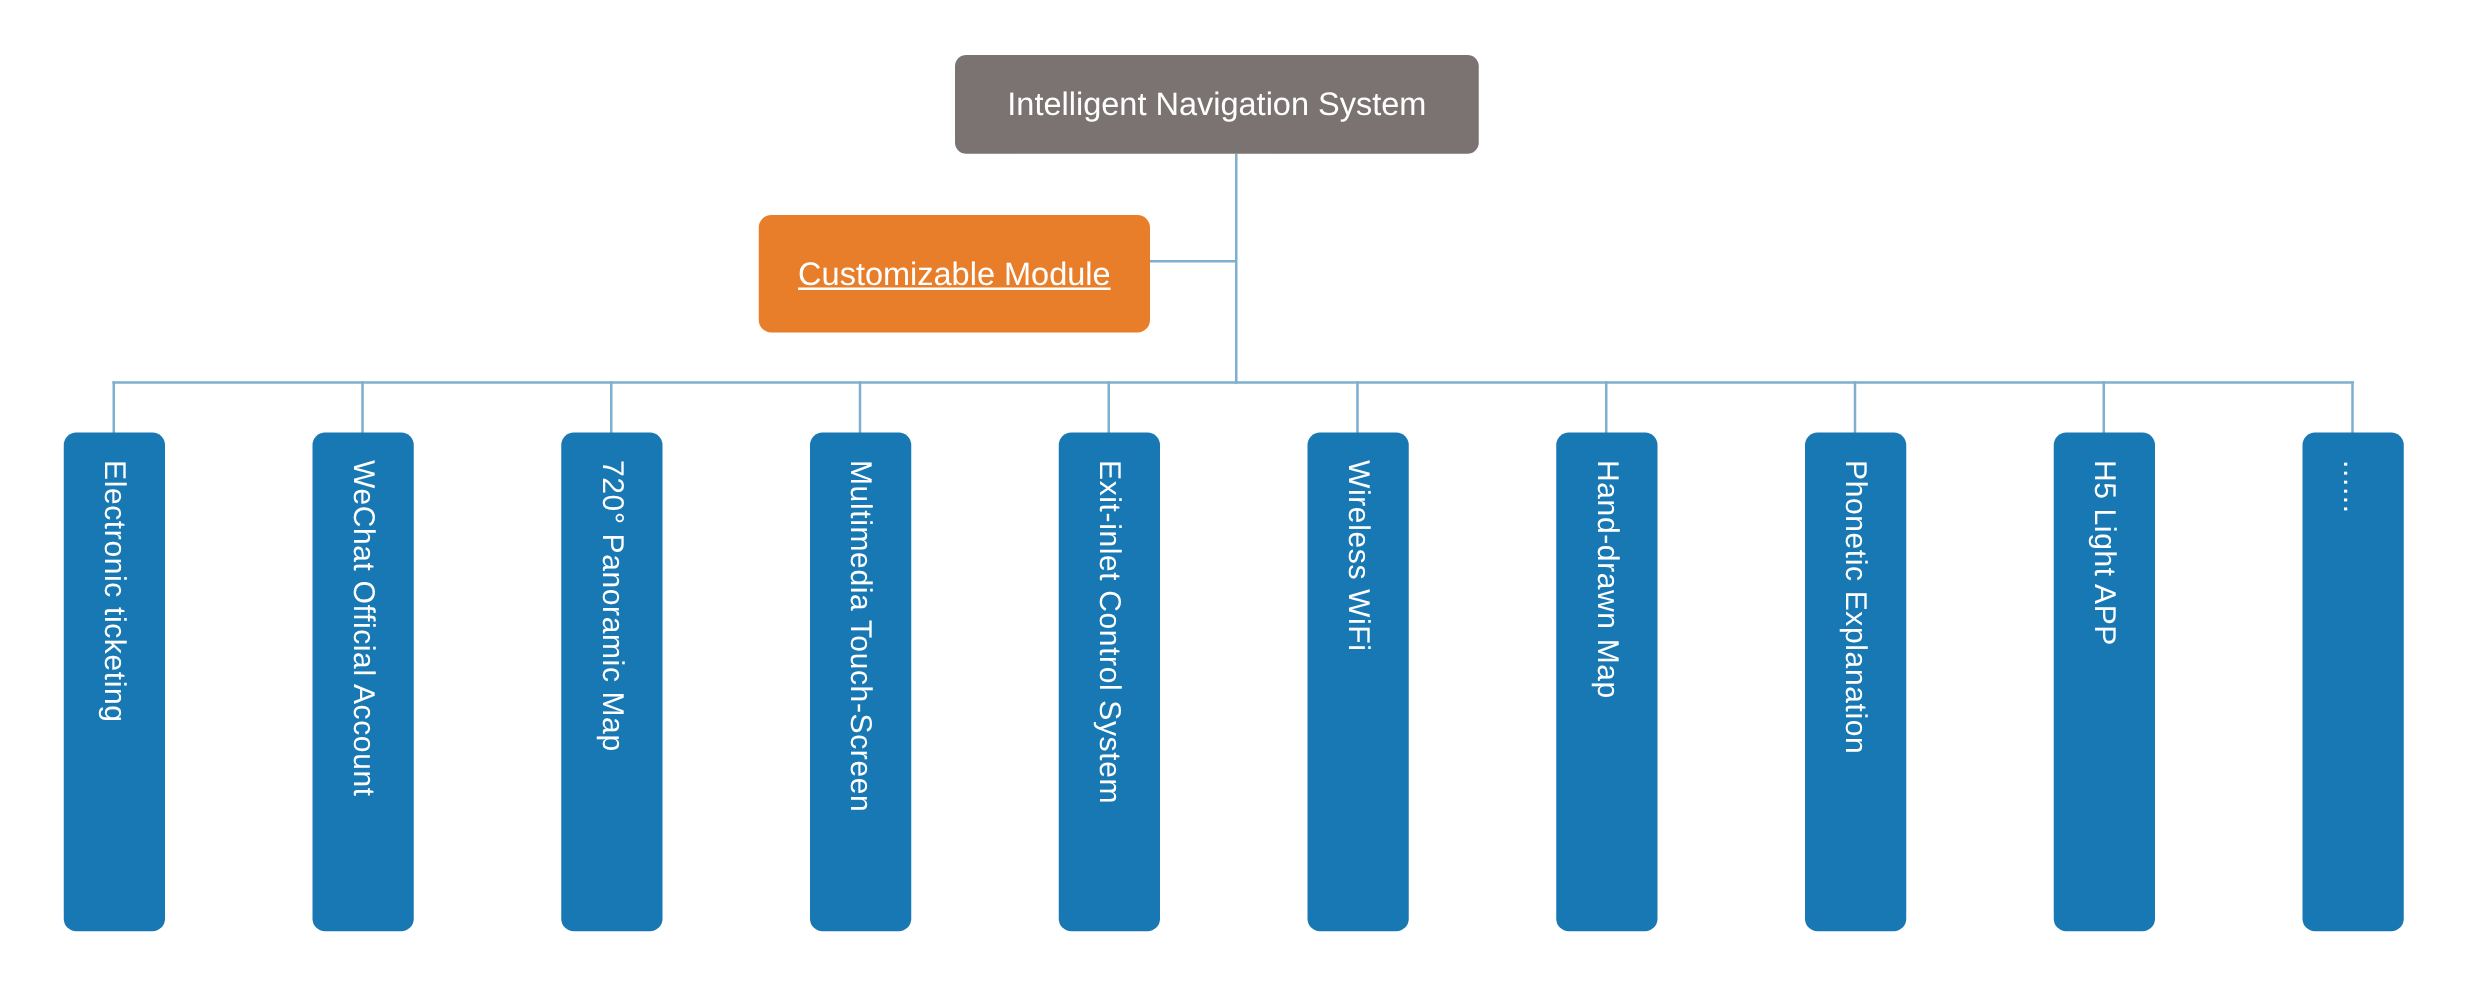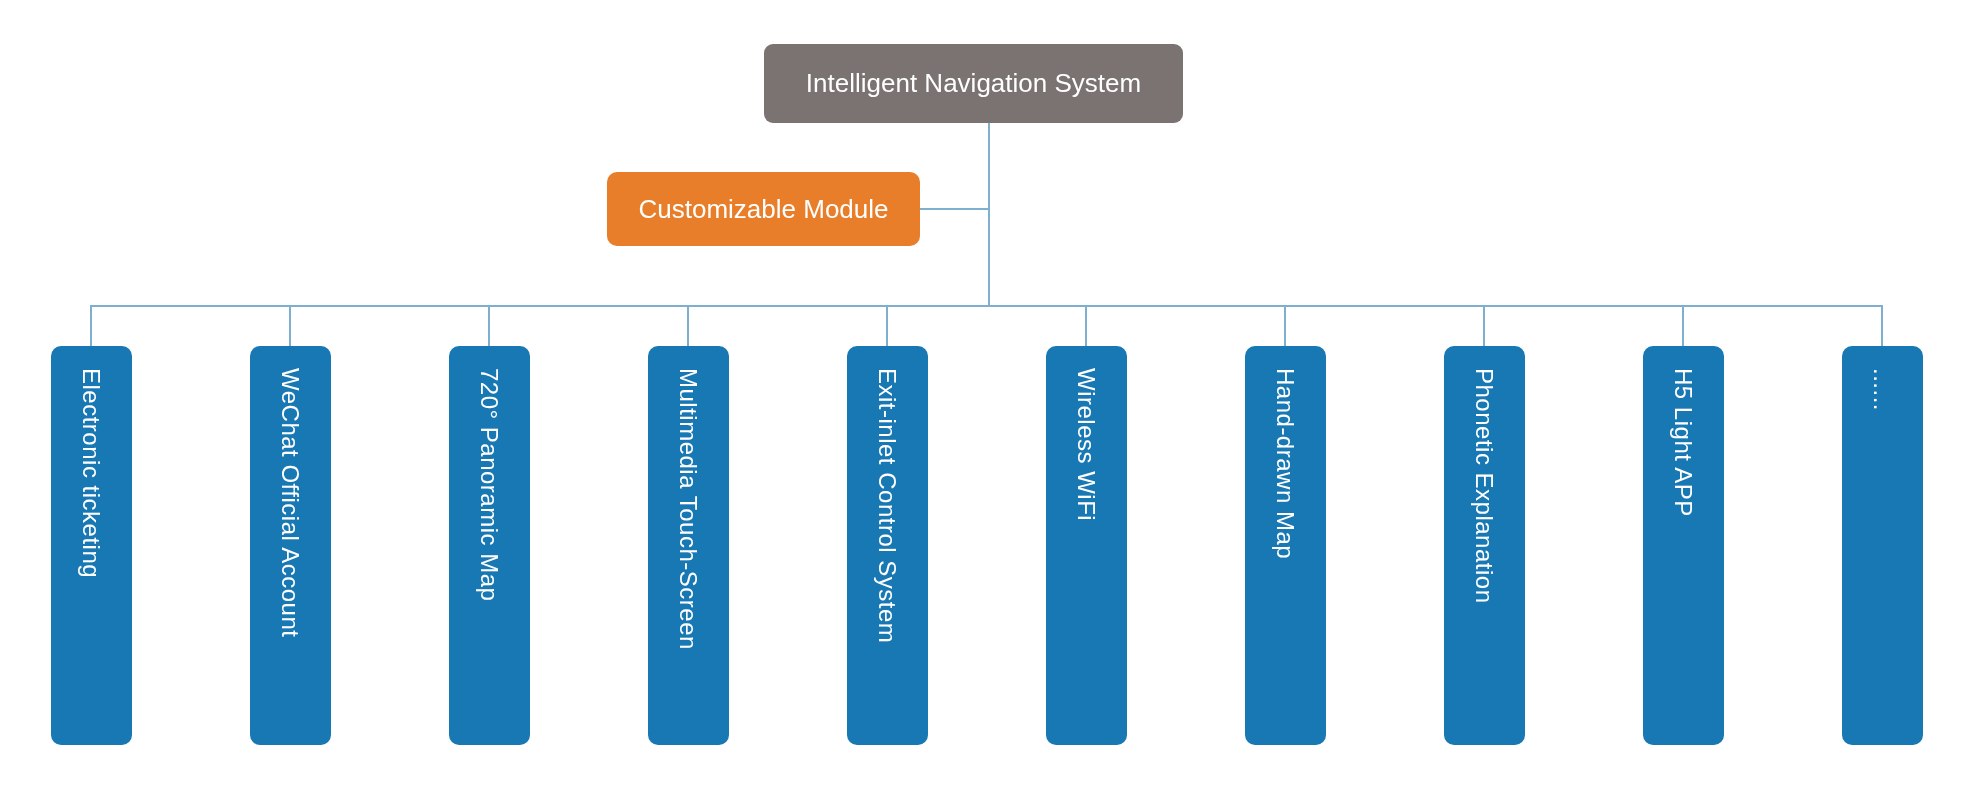--- a/index.html
+++ b/index.html
@@ -26,24 +26,25 @@
   .root {
     left: 764px; top: 44px;
     width: 419px; height: 79px;
     background: var(--root-color, #7a7372);
     border-radius: 9px;
     font-size: 26px;
   }
 
   .side {
     left: 607px; top: 172px;
-    width: 313px; height: 74px;
+    width: 313px; height: 94px;
     background: var(--side-color, #e87e2a);
     border-radius: 10px;
     font-size: 26px;
+    text-decoration: underline;
   }
 
   .child {
     top: 346px;
     width: 81px; height: 399px;
     background: var(--child-color, #1878b4);
     border-radius: 10px;
     flex-direction: column;
     align-items: center;
     justify-content: flex-start;

